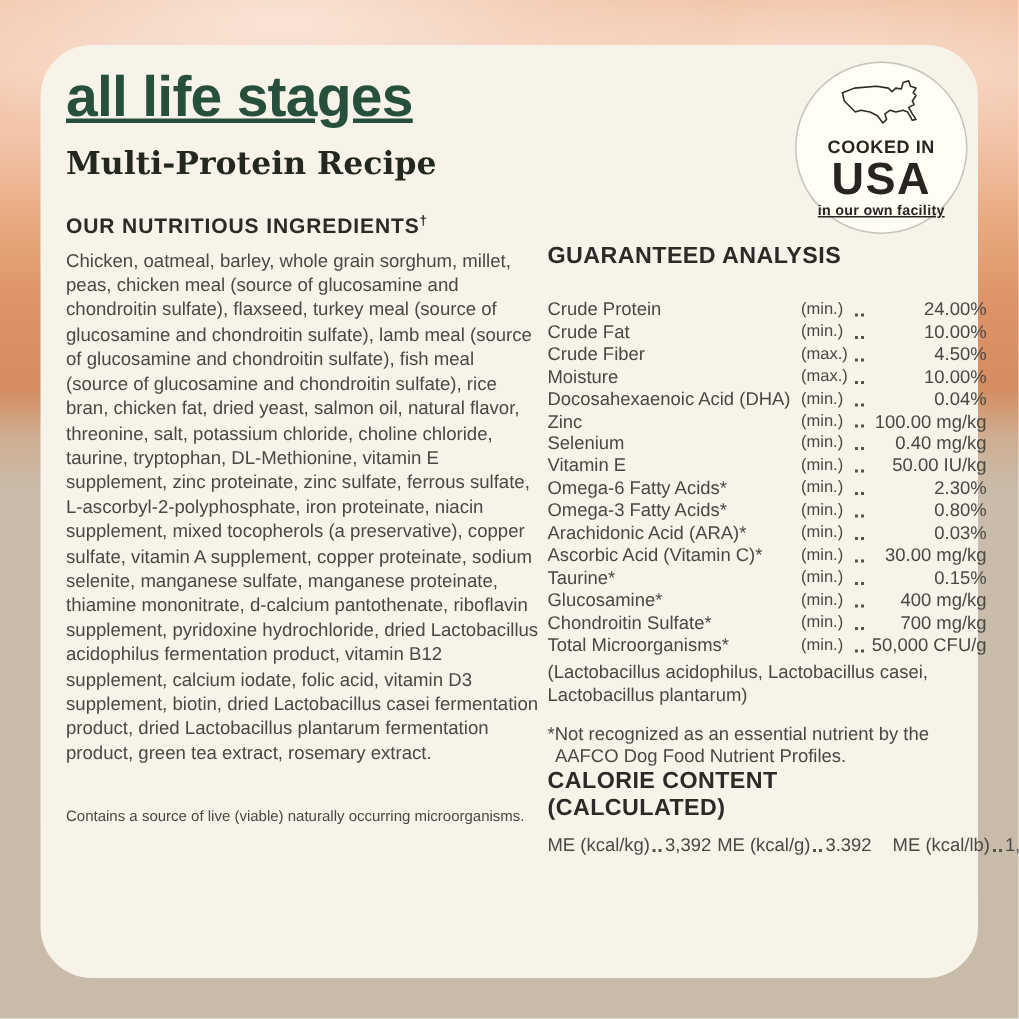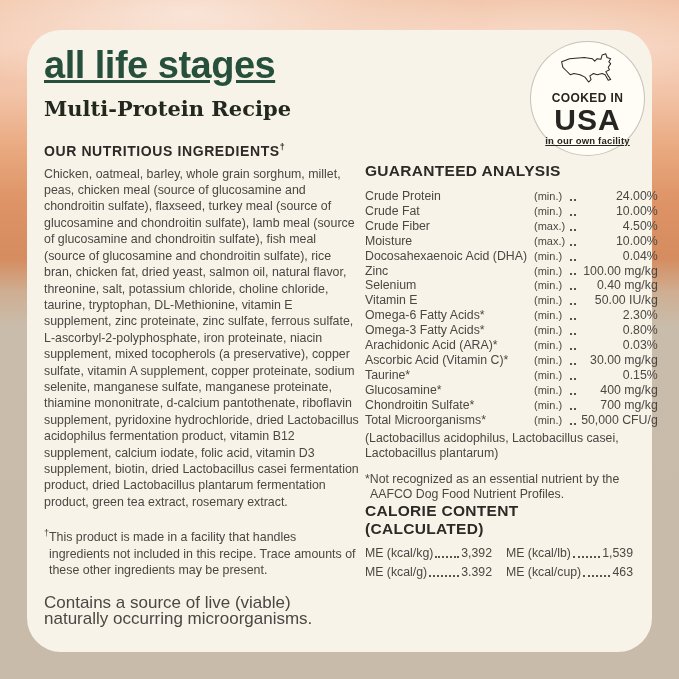--- a/index.html
+++ b/index.html
@@ -53,47 +53,47 @@
   .left-col { position:absolute; left:17px; top:112px; width:315px; }
   .ing-heading {
     font-size:14px; font-weight:bold; letter-spacing:.6px;
     color:#2b2a26; margin-bottom:7px;
   }
   .ing-heading sup { font-size:9px; }
   .ing-body { font-size:12.4px; line-height:16.4px; color:#4a4843; }
   .hang { padding-left:5px; text-indent:-5px; }
   .footnote { margin-top:15px; font-size:12.4px; line-height:16.4px; }
   .footnote sup { font-size:9px; }
-  .note2 { margin-top:16px; font-size:17px; line-height:16.4px; }
+  .note2 { margin-top:27px; font-size:10px; line-height:16.4px; }
 
   
   .right-col { position:absolute; left:338px; top:132px; width:268px; }
   .ga-heading, .cal-heading {
     font-size:15.5px; font-weight:bold; letter-spacing:.3px; color:#2b2a26;
   }
-  .ga-heading { margin-bottom:9px; }
+  .ga-heading { margin-bottom:19px; }
   .ga-table {
     display:grid;
     grid-template-columns:max-content max-content 1fr max-content;
     column-gap:3px;
     font-size:12.3px; line-height:14.9px; color:#4a4843;
   }
   .ga-row { display:contents; }
   .ga-label { white-space:nowrap; }
   .ga-qual { font-size:11px; white-space:nowrap; padding-left:4px; }
   .dots {
     align-self:end; min-width:6px;
     border-bottom:2px dotted #57544e; margin:0 2px 3px 2px;
   }
   .ga-value { text-align:right; white-space:nowrap; }
   .lacto-note { margin-top:3px; font-size:12.3px; line-height:15.2px; }
   .aafco { margin-top:11px; font-size:12.3px; line-height:15.2px; }
   .cal-heading { margin-bottom:8px; }
   .cal-grid { display:flex; gap:14px; font-size:12.3px; line-height:15px; }
-  .cal-col { flex:1; display:flex; flex-direction:column; gap:4px; }
+  .cal-col { flex:1; display:flex; flex-direction:row; gap:4px; }
   .cal-entry { display:flex; }
   .cal-label { white-space:nowrap; }
   .cal-value { white-space:nowrap; }
 </style>
 </head>
 <body>
 
 <div class="card">
 
   <div class="title">all life stages</div>
@@ -104,21 +104,20 @@
       <path d="M7 16 L20 11 L44 9 L57 11 L61 15 L65 11 L71 12 L73 5 L79 3 L81 9 L87 11 L84 16 L87 19 L83 25 L85 29 L79 32 L83 39 L87 45 L83 46 L78 37 L73 35 L65 37 L59 35 L53 39 L55 45 L51 49 L45 41 L37 37 L27 35 L21 37 L15 31 L9 25 Z" fill="none" stroke="#2b2a26" stroke-width="1.7" stroke-linejoin="round"></path>
     </svg>
     <div class="cooked">COOKED IN</div>
     <div class="usa">USA</div>
     <div class="facility">in our own facility</div>
   </div>
 
   <div class="left-col">
     <div class="ing-heading"><span>OUR NUTRITIOUS INGREDIENTS</span><sup>†</sup></div>
     <div class="ing-body">Chicken, oatmeal, barley, whole grain sorghum, millet, peas, chicken meal (source of glucosamine and chondroitin sulfate), flaxseed, turkey meal (source of glucosamine and chondroitin sulfate), lamb meal (source of glucosamine and chondroitin sulfate), fish meal (source of glucosamine and chondroitin sulfate), rice bran, chicken fat, dried yeast, salmon oil, natural flavor, threonine, salt, potassium chloride, choline chloride, taurine, tryptophan, DL-Methionine, vitamin E supplement, zinc proteinate, zinc sulfate, ferrous sulfate, L-ascorbyl-2-polyphosphate, iron proteinate, niacin supplement, mixed tocopherols (a preservative), copper sulfate, vitamin A supplement, copper proteinate, sodium selenite, manganese sulfate, manganese proteinate, thiamine mononitrate, d-calcium pantothenate, riboflavin supplement, pyridoxine hydrochloride, dried Lactobacillus acidophilus fermentation product, vitamin B12 supplement, calcium iodate, folic acid, vitamin D3 supplement, biotin, dried Lactobacillus casei fermentation product, dried Lactobacillus plantarum fermentation product, green tea extract, rosemary extract.</div>
-    <div class="footnote hang"><sup>†</sup><span>This product is made in a facility that handles ingredients not included in this recipe. Trace amounts of these other ingredients may be present.</span></div>
     <div class="note2">Contains a source of live (viable) naturally occurring microorganisms.</div>
   </div>
 
   <div class="right-col">
     <div class="ga-heading">GUARANTEED ANALYSIS</div>
 
     <div class="ga-table">
       <div class="ga-row"><span class="ga-label">Crude Protein</span><span class="ga-qual">(min.)</span><span class="dots"></span><span class="ga-value">24.00%</span></div>
       <div class="ga-row"><span class="ga-label">Crude Fat</span><span class="ga-qual">(min.)</span><span class="dots"></span><span class="ga-value">10.00%</span></div>
       <div class="ga-row"><span class="ga-label">Crude Fiber</span><span class="ga-qual">(max.)</span><span class="dots"></span><span class="ga-value">4.50%</span></div>

